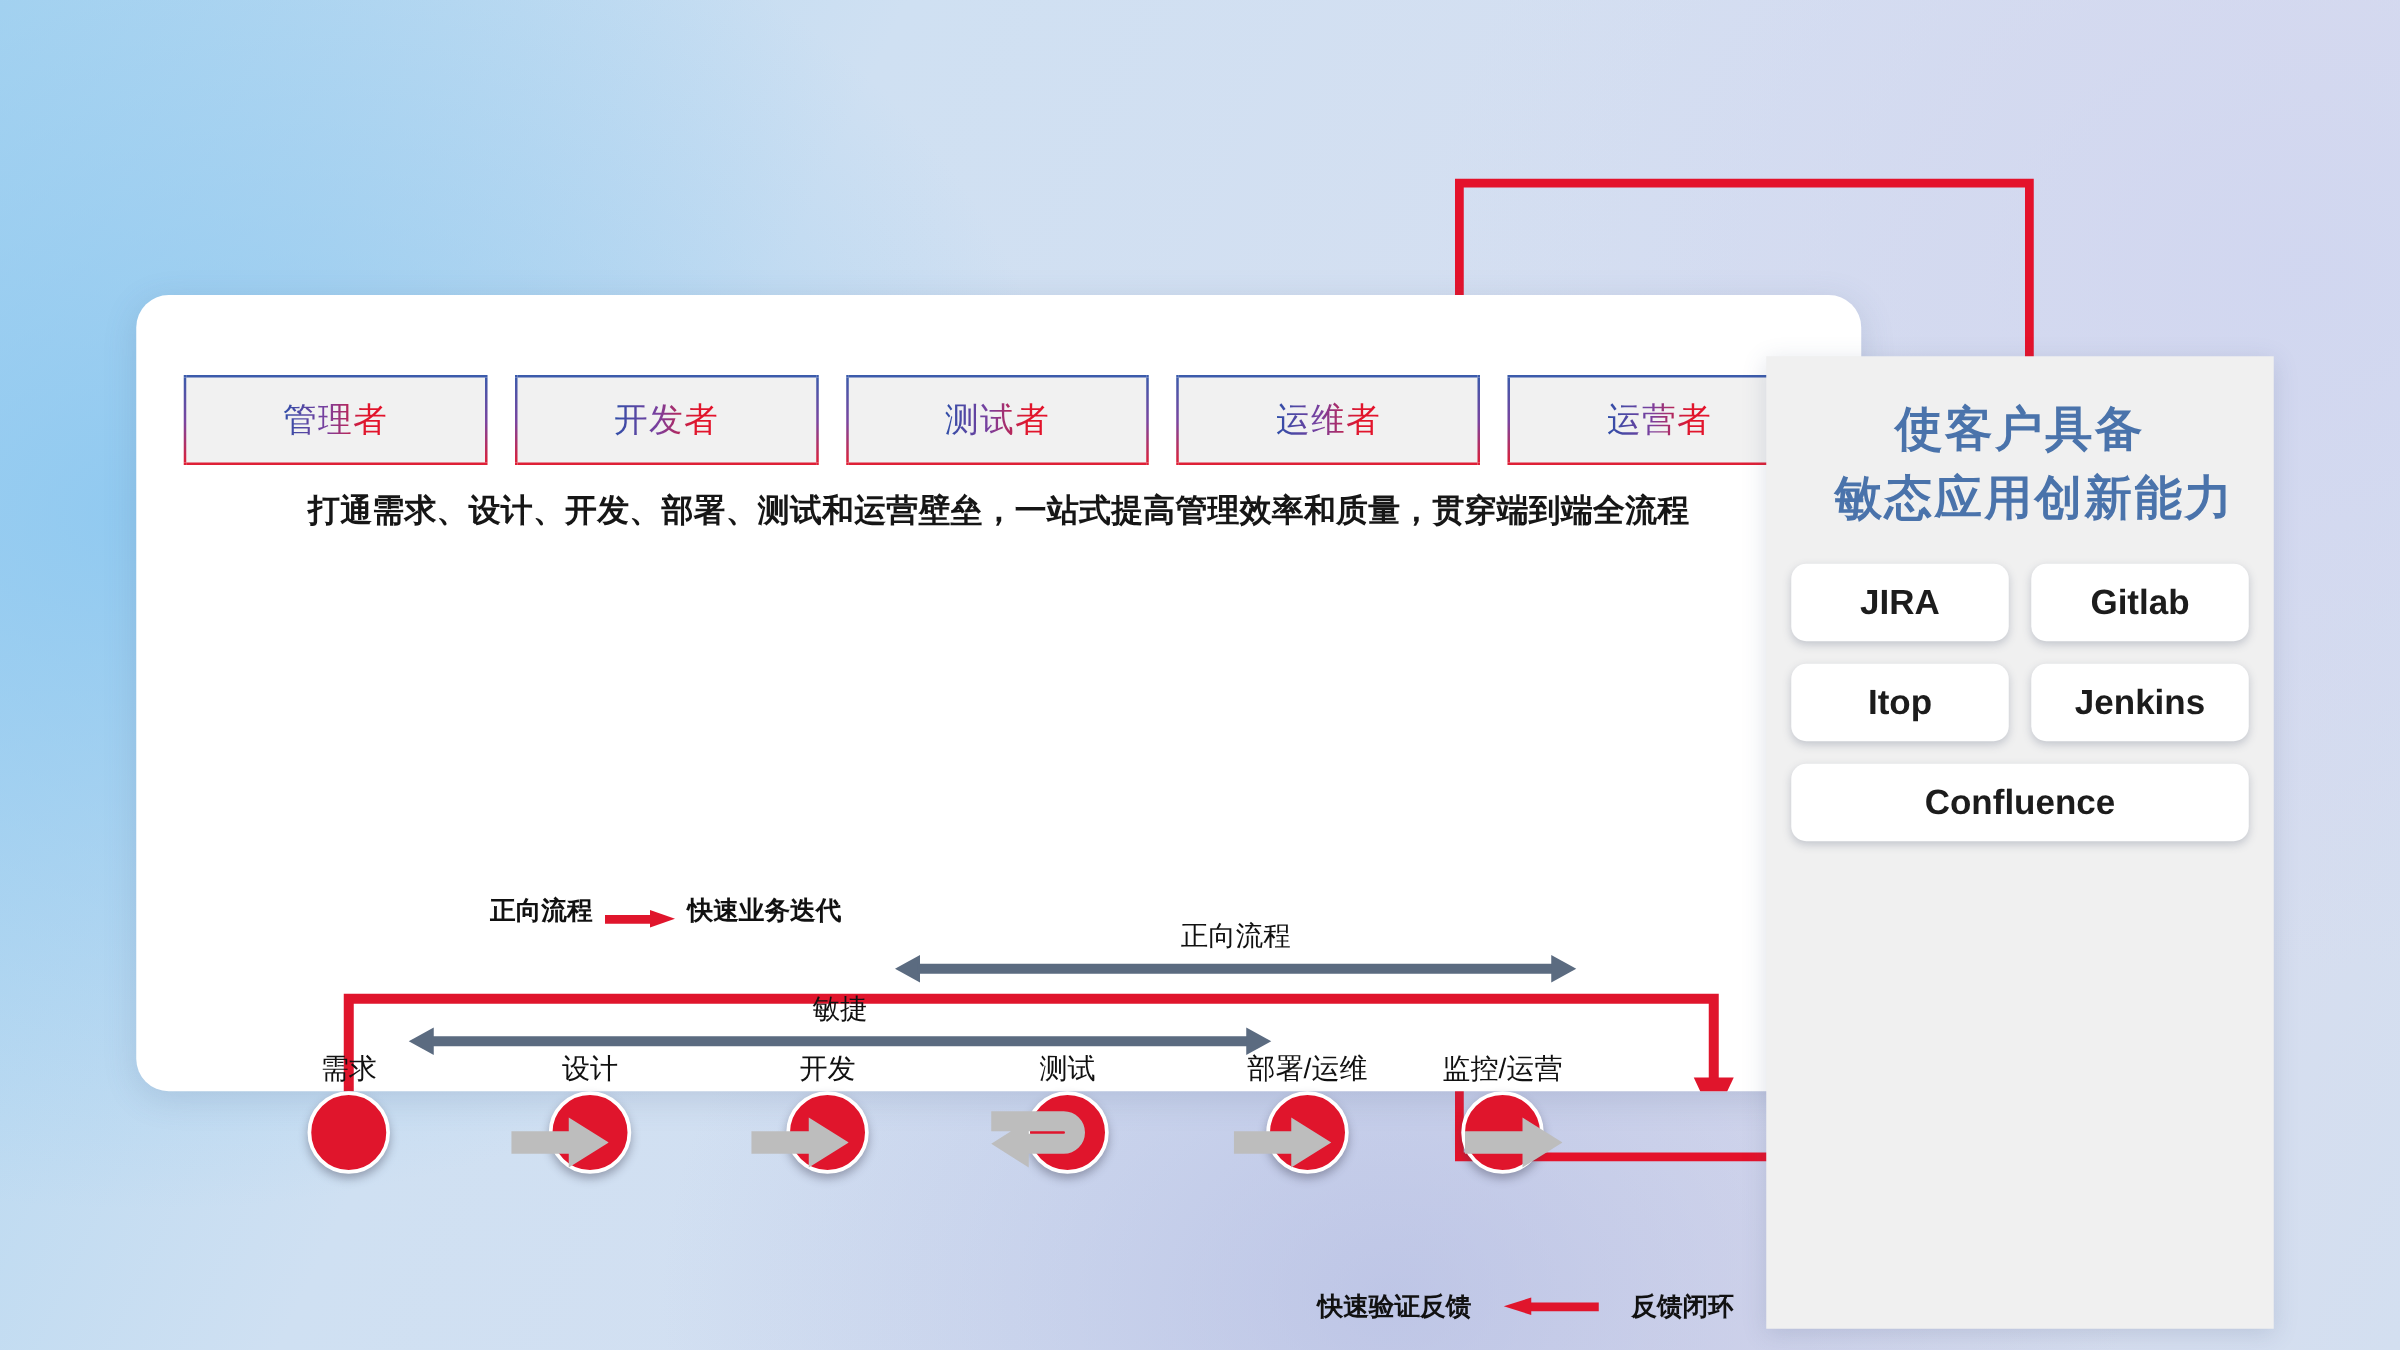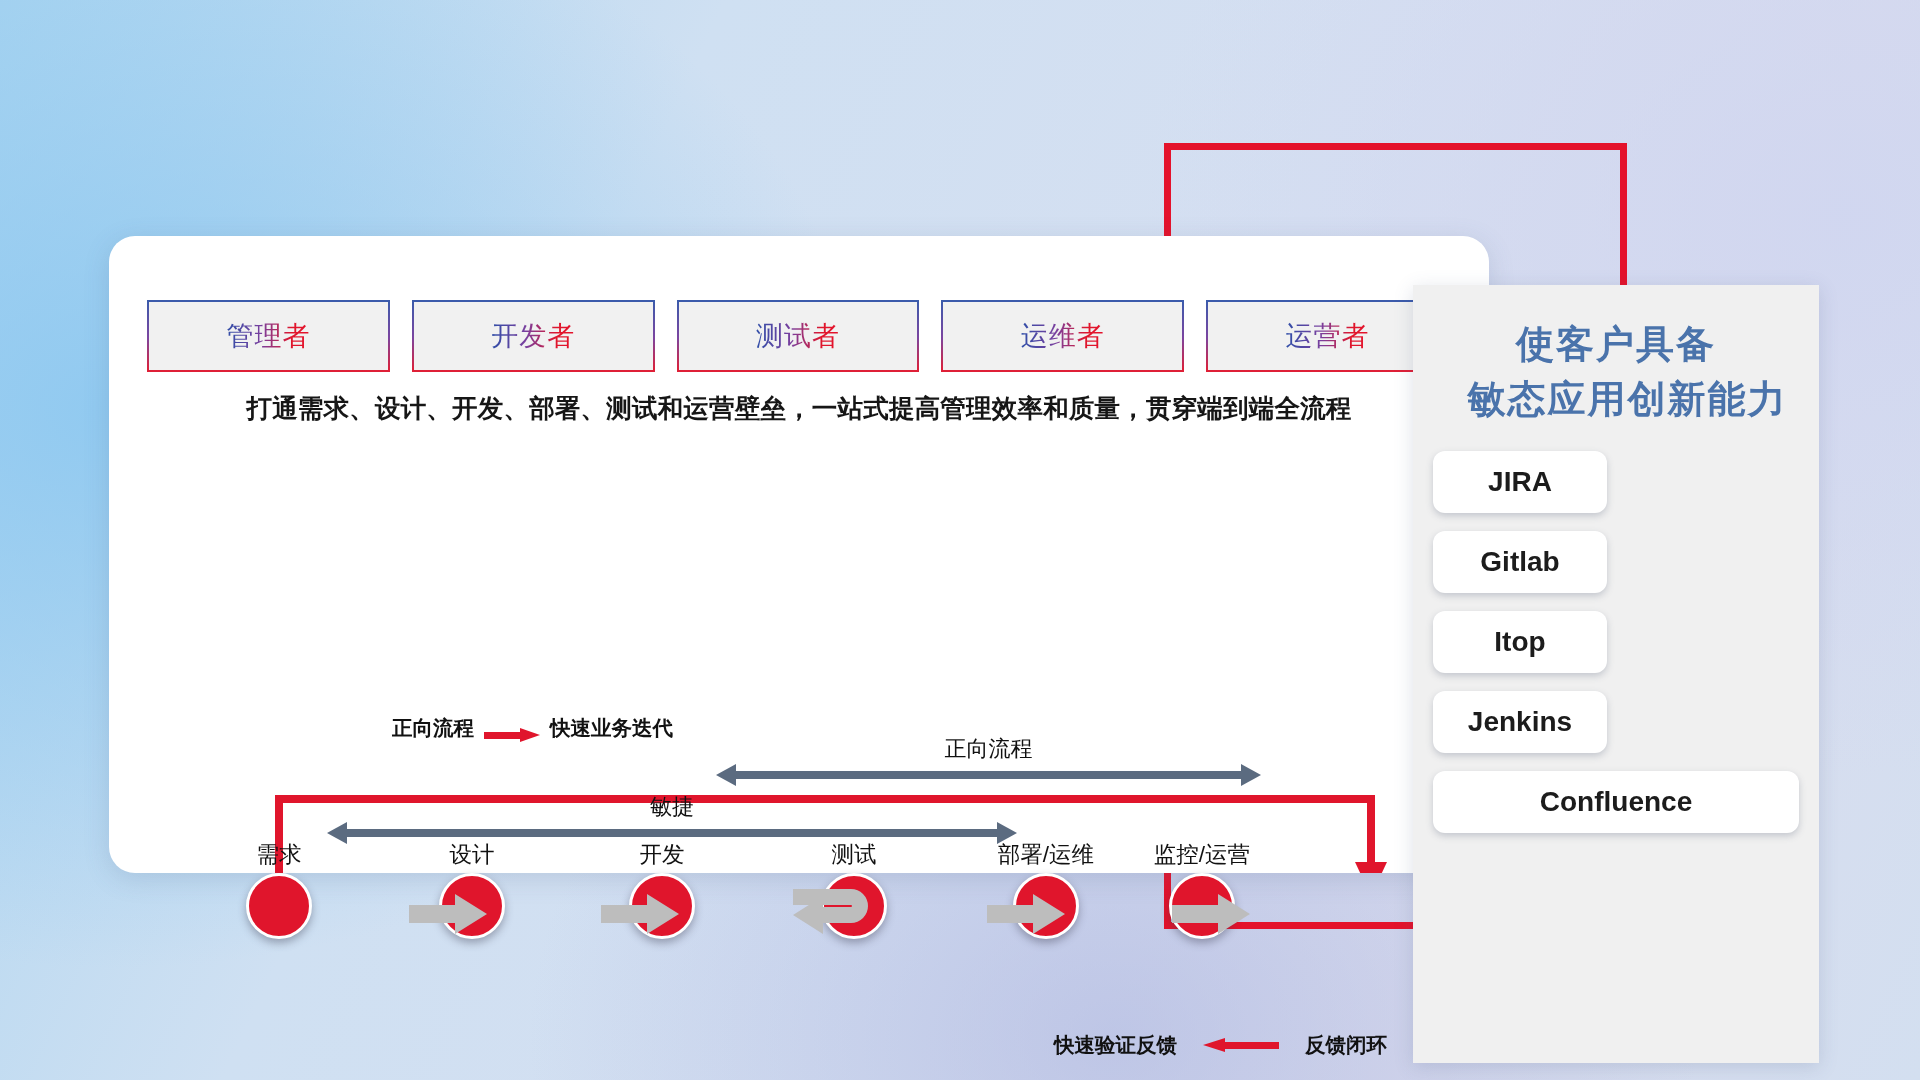--- a/index.html
+++ b/index.html
@@ -271,21 +271,20 @@
     letter-spacing: 2px;
   }
   .rp-title .rp-l1 { font-size: 38px; line-height: 1.45; }
   .rp-title .rp-l2 { font-size: 38px; line-height: 1.45; padding-left: 23px; }
 
   .tools {
     margin: 24px 20px 0 20px;
     display: flex;
     flex-wrap: wrap;
     gap: 18px 18px;
-    flex-direction: column;
   }
   .tool-chip {
     width: calc(50% - 9px);
     height: 62px;
     background: #ffffff;
     border-radius: 12px;
     box-shadow: 0 3px 7px rgba(70,80,110,0.26);
     display: flex;
     align-items: center;
     justify-content: center;

